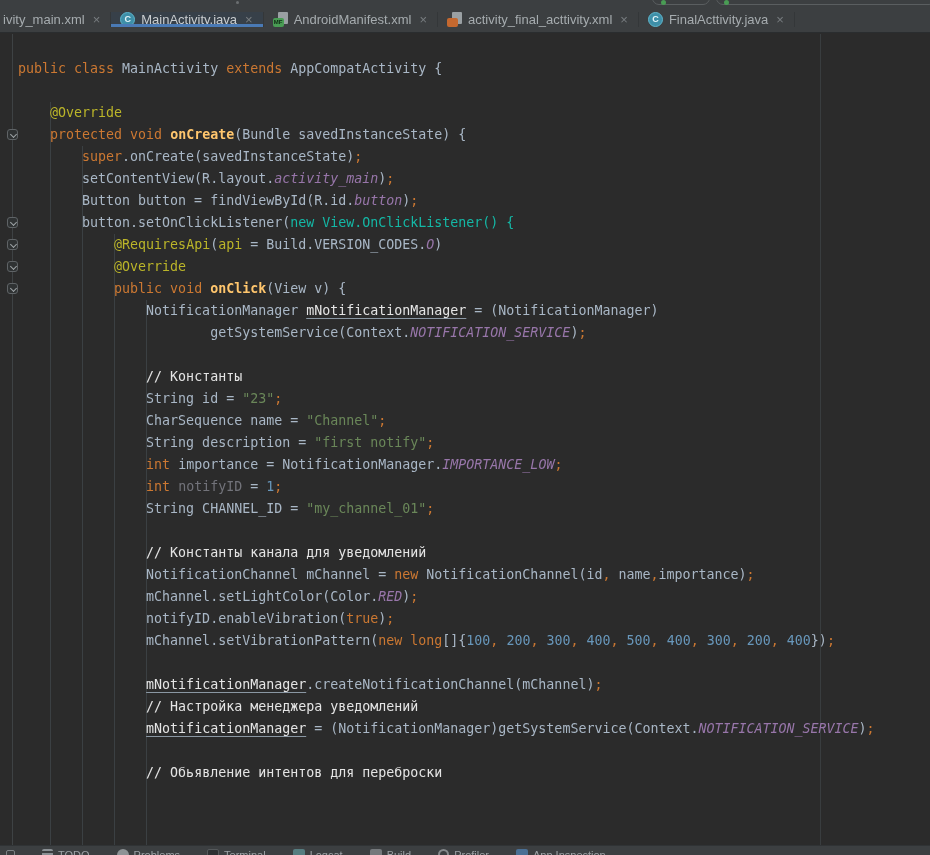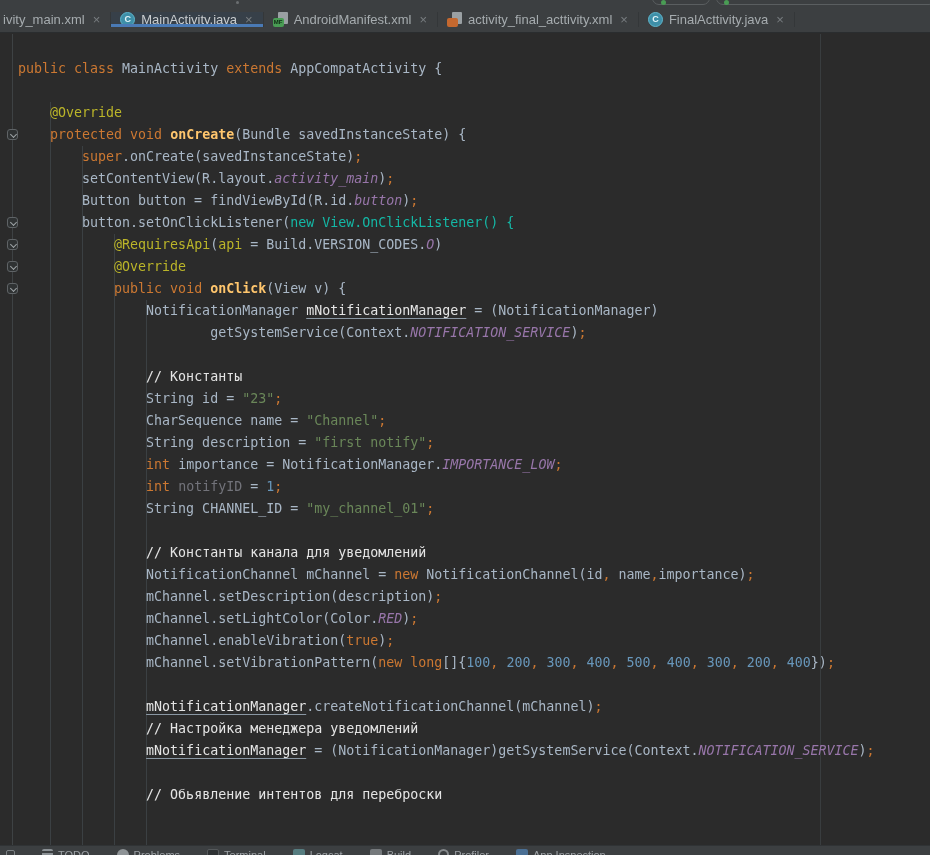--- a/index.html
+++ b/index.html
@@ -126,23 +126,22 @@
         <div class="code-line"><span class="c-d">                </span><span class="c-c">// Константы</span></div>
         <div class="code-line"><span class="c-d">                String id = </span><span class="c-s">"23"</span><span class="c-p">;</span></div>
         <div class="code-line"><span class="c-d">                CharSequence name = </span><span class="c-s">"Channel"</span><span class="c-p">;</span></div>
         <div class="code-line"><span class="c-d">                String description = </span><span class="c-s">"first notify"</span><span class="c-p">;</span></div>
         <div class="code-line"><span class="c-d">                </span><span class="c-k">int</span><span class="c-d"> importance = NotificationManager.</span><span class="c-f">IMPORTANCE_LOW</span><span class="c-p">;</span></div>
         <div class="code-line"><span class="c-d">                </span><span class="c-k">int</span><span class="c-d"> </span><span class="c-x">notifyID</span><span class="c-d"> = </span><span class="c-n">1</span><span class="c-p">;</span></div>
         <div class="code-line"><span class="c-d">                String CHANNEL_ID = </span><span class="c-s">"my_channel_01"</span><span class="c-p">;</span></div>
         <div class="code-line"></div>
         <div class="code-line"><span class="c-d">                </span><span class="c-c">// Константы канала для уведомлений</span></div>
         <div class="code-line"><span class="c-d">                NotificationChannel mChannel = </span><span class="c-k">new</span><span class="c-d"> NotificationChannel(id</span><span class="c-p">,</span><span class="c-d"> name</span><span class="c-p">,</span><span class="c-d">importance)</span><span class="c-p">;</span></div>
-        <div class="code-line"><span class="c-d">                mChannel.setDescription(description)</span><span class="c-p">;</span></div>
         <div class="code-line"><span class="c-d">                mChannel.setLightColor(Color.</span><span class="c-f">RED</span><span class="c-d">)</span><span class="c-p">;</span></div>
-        <div class="code-line"><span class="c-d">                mChannel.enableVibration(</span><span class="c-k">true</span><span class="c-d">)</span><span class="c-p">;</span></div>
+        <div class="code-line"><span class="c-d">                notifyID.enableVibration(</span><span class="c-k">true</span><span class="c-d">)</span><span class="c-p">;</span></div>
         <div class="code-line"><span class="c-d">                mChannel.setVibrationPattern(</span><span class="c-k">new long</span><span class="c-d">[]{</span><span class="c-n">100</span><span class="c-p">,</span><span class="c-d"> </span><span class="c-n">200</span><span class="c-p">,</span><span class="c-d"> </span><span class="c-n">300</span><span class="c-p">,</span><span class="c-d"> </span><span class="c-n">400</span><span class="c-p">,</span><span class="c-d"> </span><span class="c-n">500</span><span class="c-p">,</span><span class="c-d"> </span><span class="c-n">400</span><span class="c-p">,</span><span class="c-d"> </span><span class="c-n">300</span><span class="c-p">,</span><span class="c-d"> </span><span class="c-n">200</span><span class="c-p">,</span><span class="c-d"> </span><span class="c-n">400</span><span class="c-d">})</span><span class="c-p">;</span></div>
         <div class="code-line"></div>
         <div class="code-line"><span class="c-d">                </span><span class="c-u">mNotificationManager</span><span class="c-d">.createNotificationChannel(mChannel)</span><span class="c-p">;</span></div>
         <div class="code-line"><span class="c-d">                </span><span class="c-c">// Настройка менеджера уведомлений</span></div>
         <div class="code-line"><span class="c-d">                </span><span class="c-u">mNotificationManager</span><span class="c-d"> = (NotificationManager)getSystemService(Context.</span><span class="c-f">NOTIFICATION_SERVICE</span><span class="c-d">)</span><span class="c-p">;</span></div>
         <div class="code-line"></div>
         <div class="code-line"><span class="c-d">                </span><span class="c-c">// Обьявление интентов для переброски</span></div>
         <div class="code-line"><span class="c-d">                </span></div>
       </div>
     <div id="folds">

